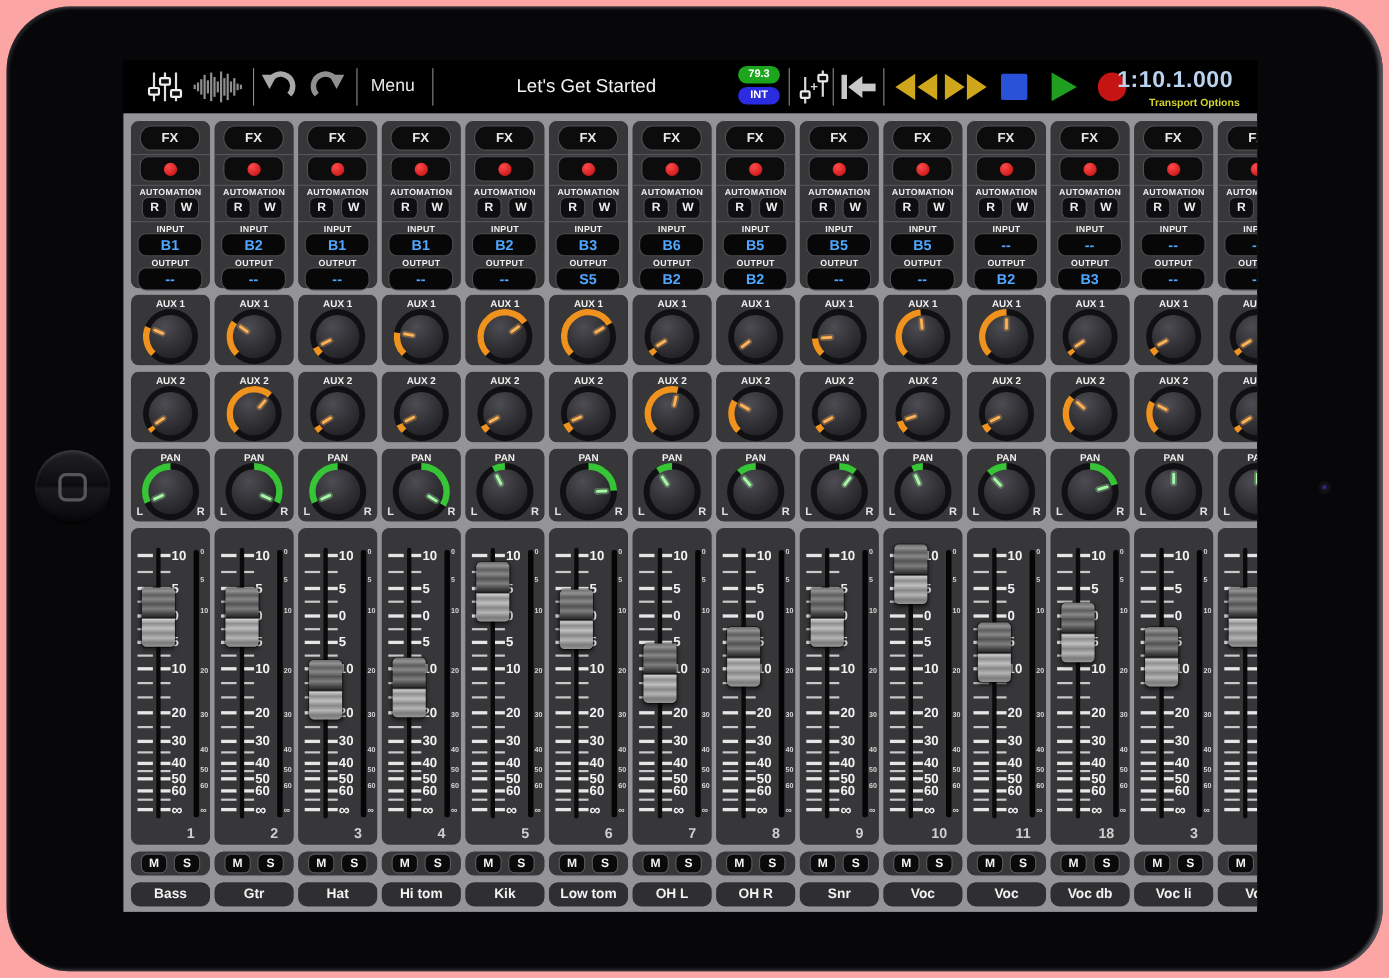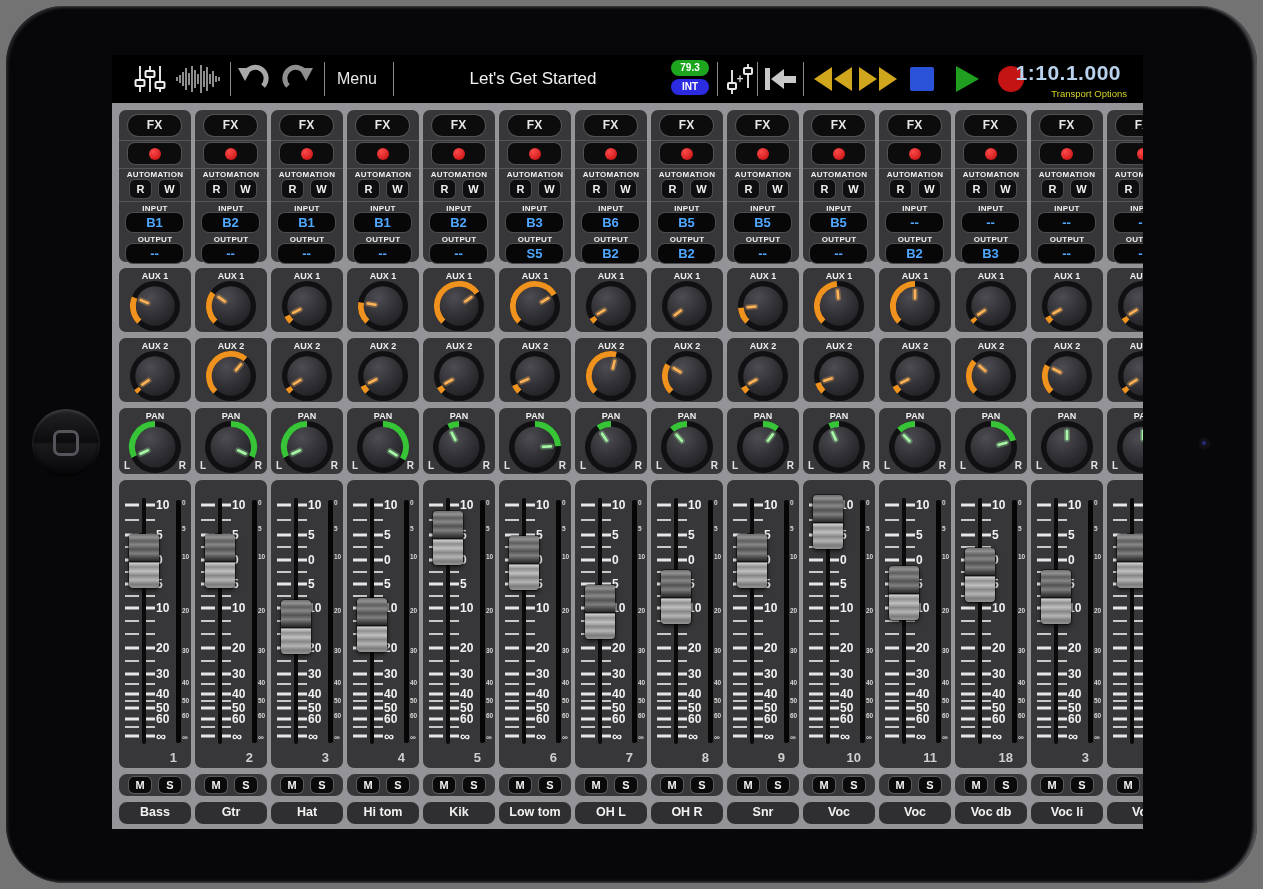--- a/index.html
+++ b/index.html
@@ -1,17 +1,17 @@
 <!DOCTYPE html>
 <html><head>
 <meta charset="utf-8">
 <style>
   html,body{margin:0;padding:0;background:#ffffff;}
   *{box-sizing:border-box;font-family:"Liberation Sans",sans-serif;}
-  #stage{position:relative;width:1263px;height:889px;background:#737373;overflow:hidden;}
+  #stage{position:relative;width:1263px;height:889px;background:#fca5a5;overflow:hidden;}
 
   
   .ipad{position:absolute;left:6px;top:6px;right:6px;bottom:6px;background:#07070a;border-radius:58px;
         box-shadow:inset -4px 0 3px rgba(150,150,158,.45), inset 2px 2px 3px rgba(70,70,75,.5), inset -1px -2px 3px rgba(60,60,65,.6);}
   .home-btn{position:absolute;left:26px;top:403px;width:68px;height:68px;border-radius:50%;
         background:linear-gradient(180deg,#222226 0%,#0c0c0e 48%,#1a1a1d 52%,#060608 100%);
         box-shadow:inset 0 2px 3px rgba(120,120,130,.35), inset 0 -2px 4px rgba(0,0,0,.8);}
   .home-square{position:absolute;left:50%;top:50%;width:26px;height:26px;transform:translate(-50%,-50%);
         border:3px solid #55555c;border-radius:7px;}
   .camera{position:absolute;left:1192px;top:431px;width:13px;height:13px;border-radius:50%;background:#121218;
@@ -23,21 +23,21 @@
 
   
   .toolbar{position:absolute;left:0;top:0;width:100%;height:48px;background:#000;}
   .tbi{position:absolute;top:50%;transform:translate(-50%,-50%);}
   .tdiv{position:absolute;top:7px;width:1px;height:34px;background:#8a8a8a;}
   .tb-text{position:absolute;top:50%;transform:translate(-50%,-50%);color:#e8e8e8;font-size:16px;}
   .tb-title{position:absolute;top:50%;transform:translate(-50%,-50%);color:#f2f2f2;font-size:17px;white-space:nowrap;}
   .pillbox{position:absolute;left:559px;top:5px;width:38px;}
   .pill{display:block;width:38px;height:16px;line-height:16px;border-radius:8px;color:#fff;font-size:10px;font-weight:bold;text-align:center;margin-bottom:3px;}
   .time{position:absolute;right:22px;top:6px;font-size:21px;font-weight:bold;letter-spacing:.5px;}
-  .topts{position:absolute;right:16px;top:33px;font-size:9.5px;font-weight:normal;}
+  .topts{position:absolute;right:16px;top:33px;font-size:9.5px;font-weight:bold;}
 
   
   .mixer{position:absolute;left:0;top:48px;width:100%;height:726px;background:#939398;overflow:hidden;
          padding:6px 0 0 6px;display:flex;align-items:flex-start;}
   .strip{flex:0 0 74px;width:74px;margin-right:2px;display:flex;flex-direction:column;}
   .sec{position:relative;background:#37373a;border:1.5px solid #97979b;border-radius:8px;margin-bottom:4px;flex:none;}
 
   
   .head{height:154px;}
   .hdiv{position:absolute;left:0;width:100%;height:1px;background:#56565a;}

